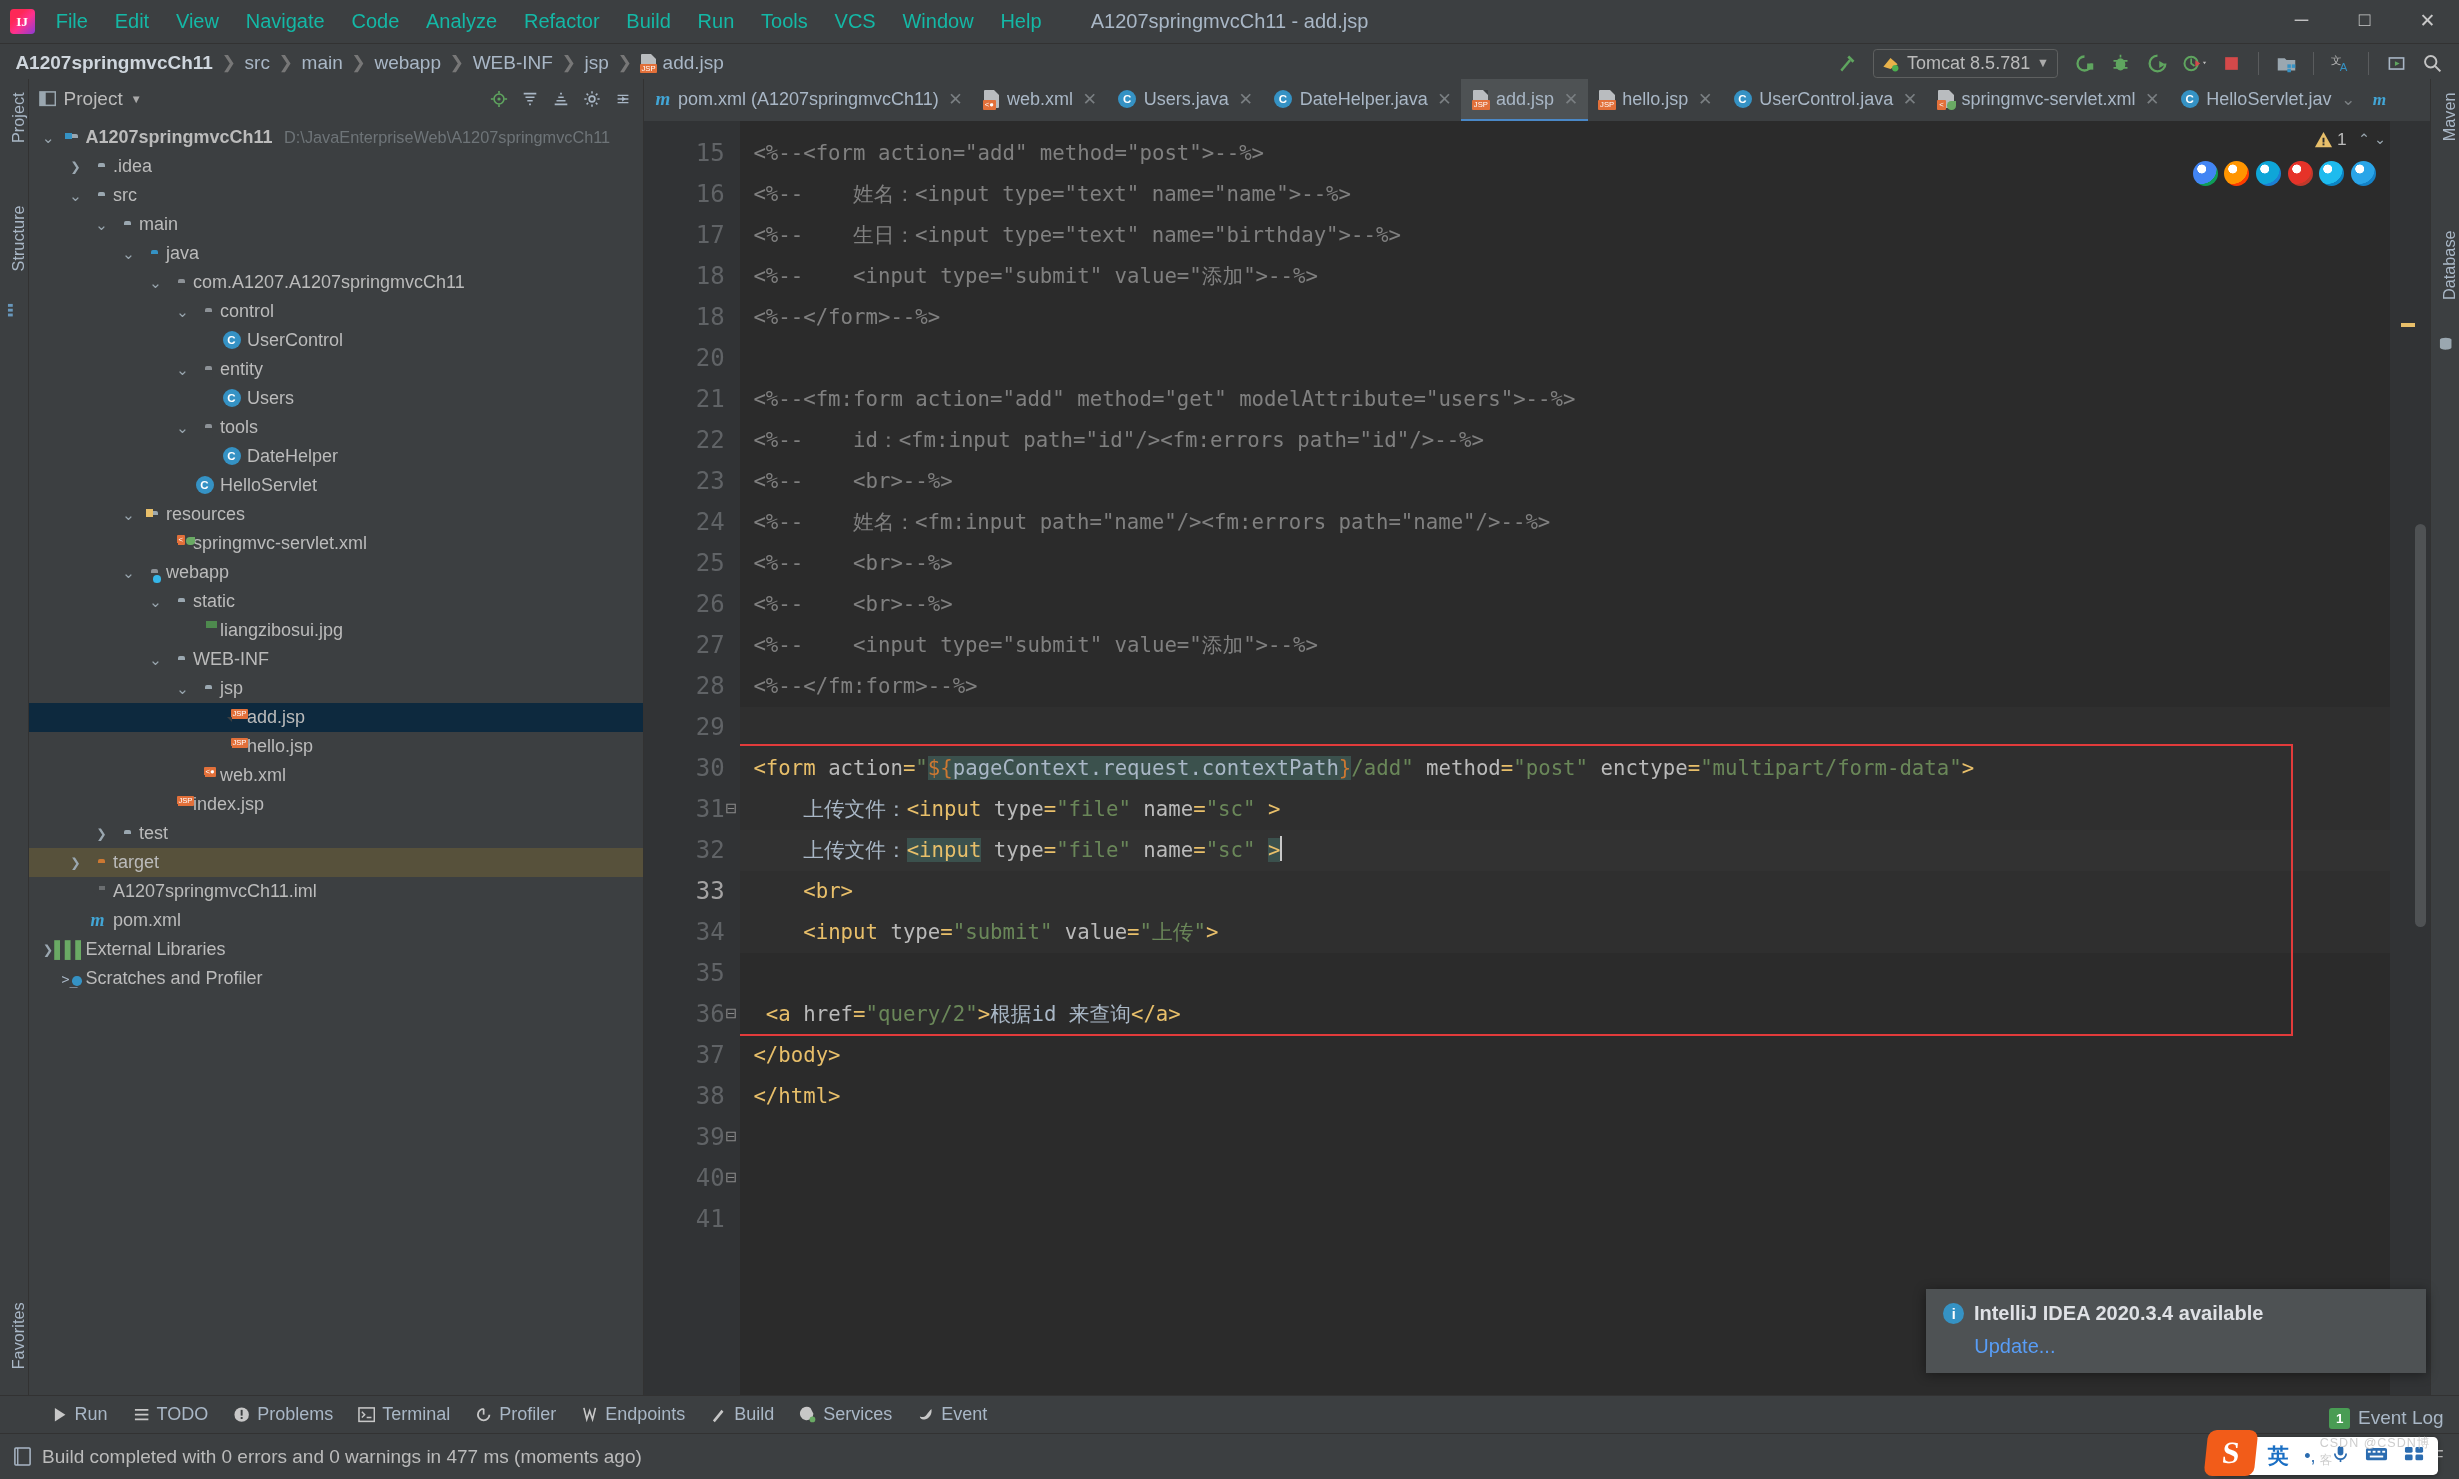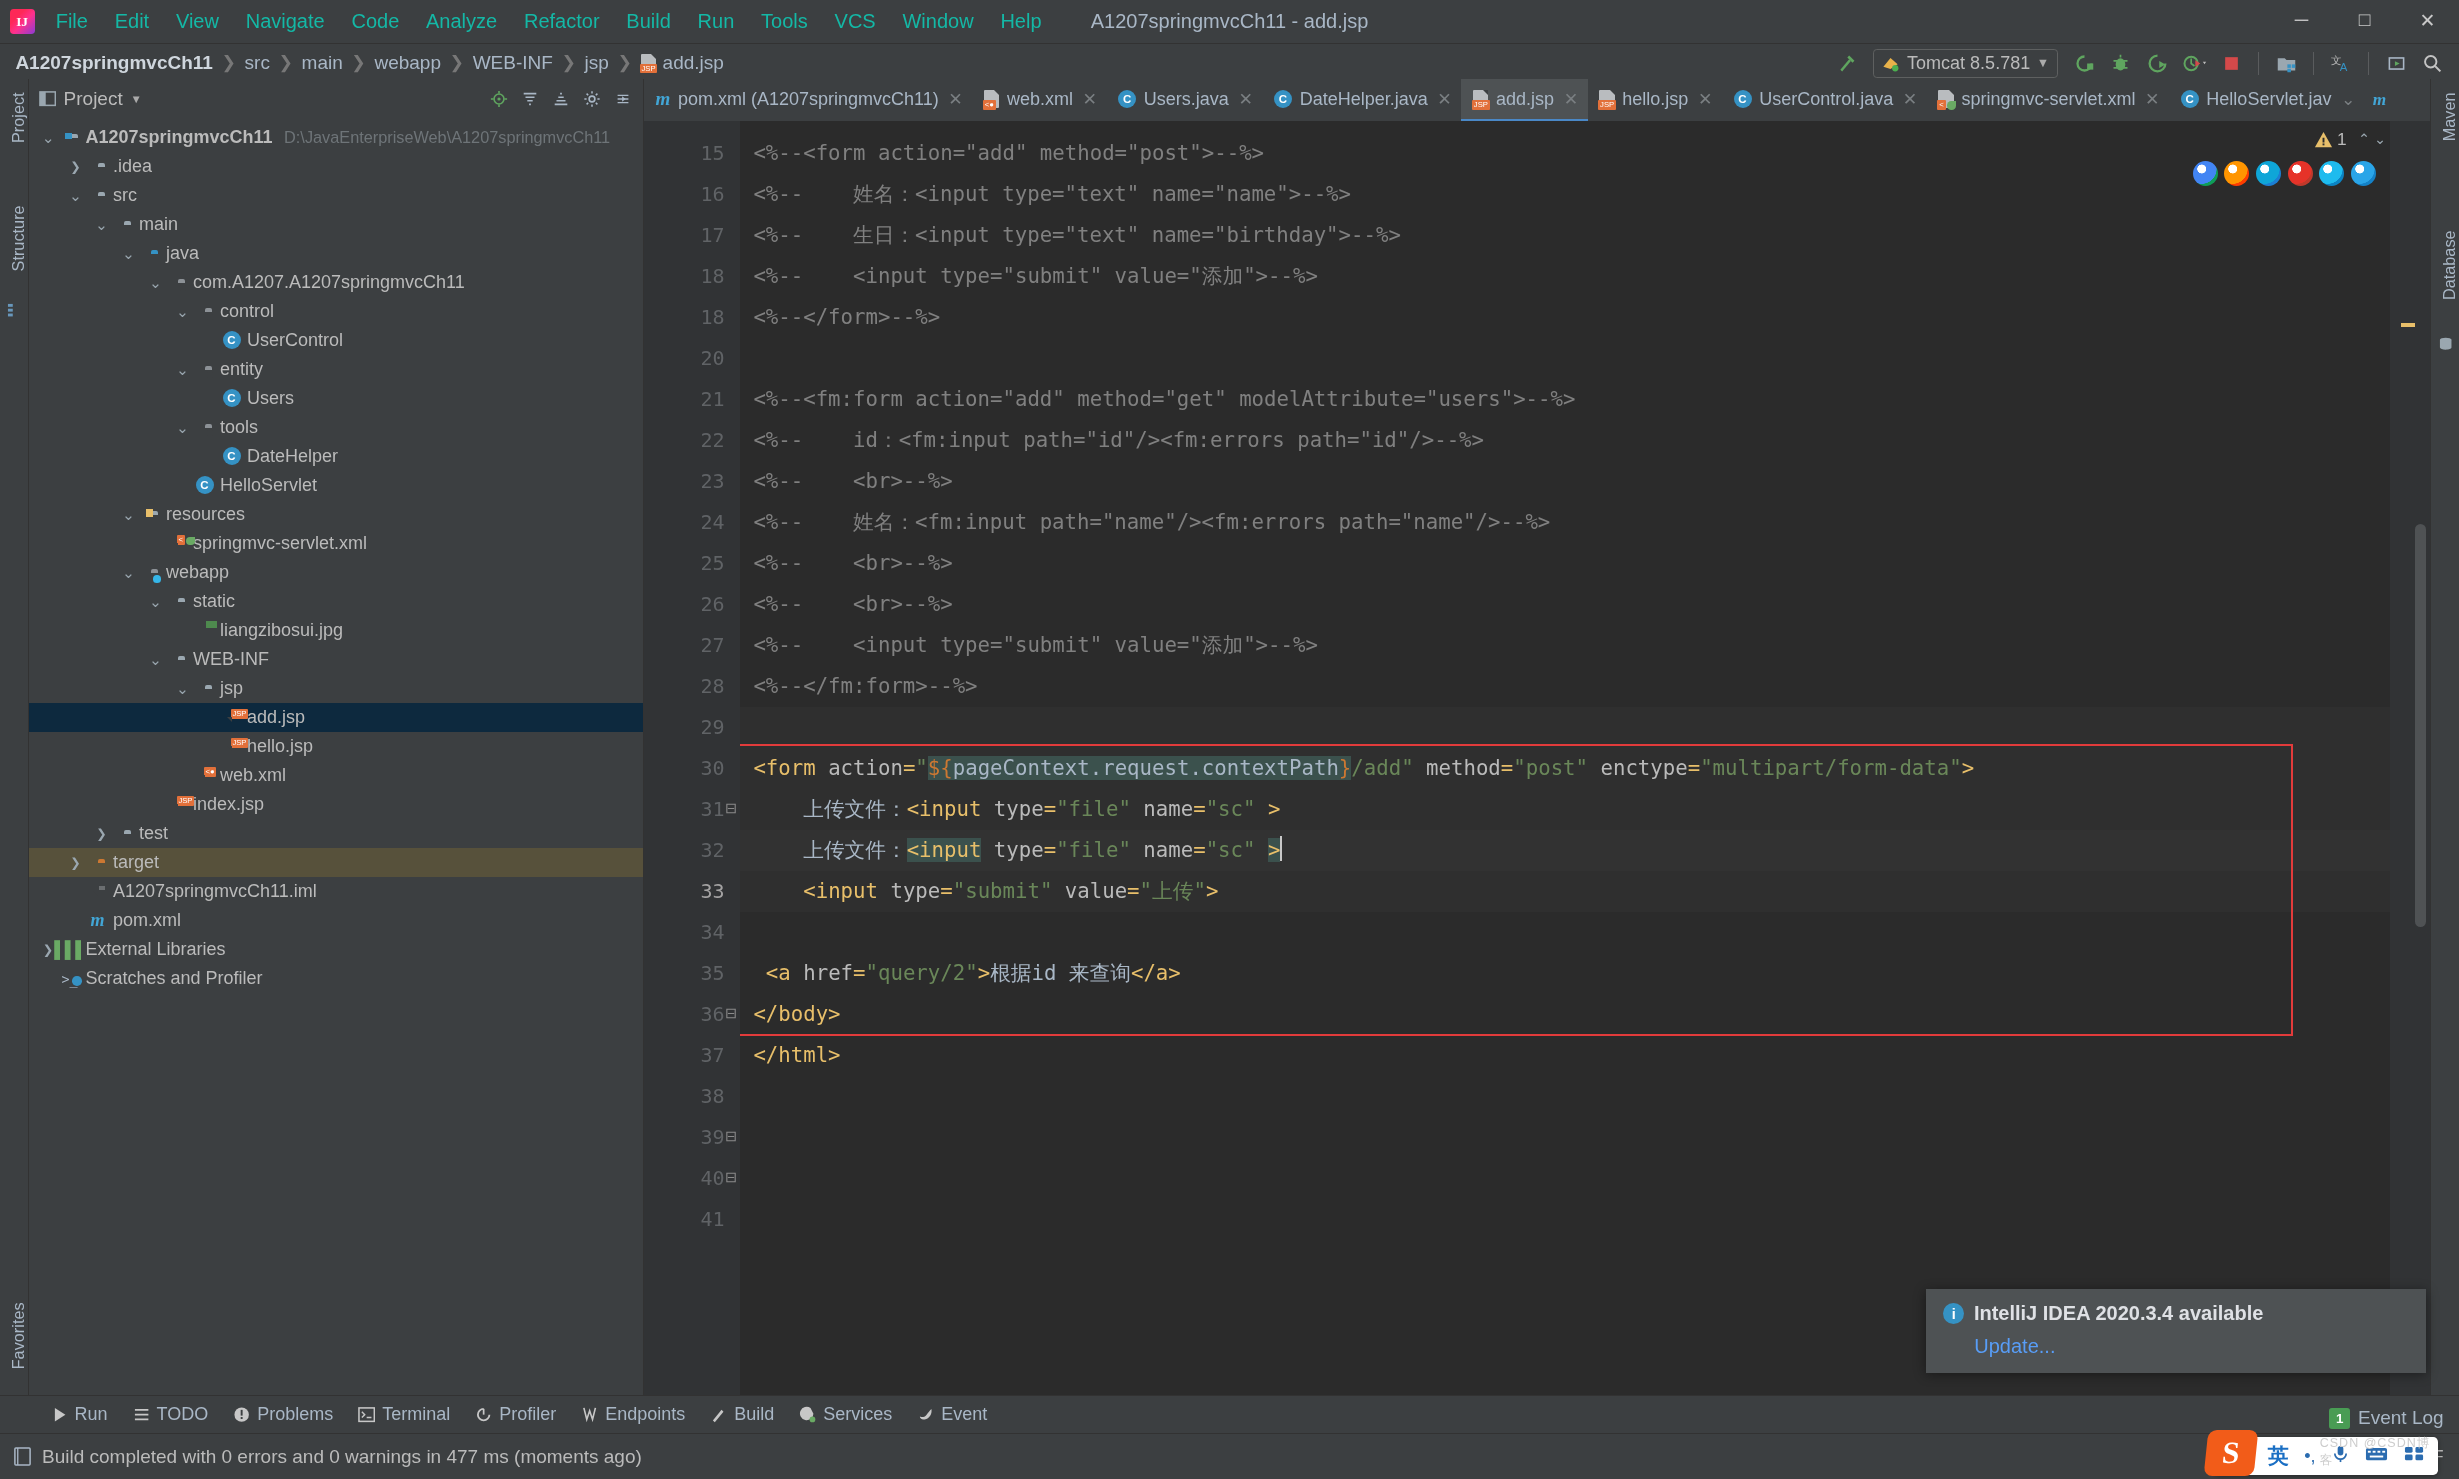--- a/index.html
+++ b/index.html
@@ -127,21 +127,21 @@
   .etab { display:flex; align-items:center; padding:0 9.6px 0 11.5px; gap:7.7px; color:#a9b7c6;
           font-size:18px; white-space:nowrap; border-bottom:2.9px solid transparent; }
   .etab.active { background:#4e5254; border-bottom-color:#4a88c7; }
   .etab .x { color:#7a7f82; font-size:17.3px; margin-left:1.9px; }
   .tabicon { display:flex; align-items:center; }
   #tabbar-more { display:flex; align-items:center; color:#a9b7c6; font-size:15.4px; padding:0 7.7px; }
 
   #code-wrap { flex:1; display:flex; position:relative; overflow:hidden; background:#2b2b2b; }
   #gutter { width:96px; background:#313335; flex:none; position:relative; padding-top:11.5px; }
   .lnum { height:41px; line-height:41px; text-align:right; padding-right:15.4px;
-          color:#606366; font-size:20px; font-family:"DejaVu Sans Mono", monospace; }
+          color:#606366; font-size:24px; font-family:"DejaVu Sans Mono", monospace; }
   .lnum.cur { color:#a4a3a3; }
   #fold-col { position:absolute; right:0; top:11.5px; width:21px; }
   .foldmark { position:absolute; color:#8a8a8a; font-size:14.4px; line-height:1; }
   #code {
     flex:1; padding-top:11.5px; position:relative; overflow:hidden;
     font-family:"DejaVu Sans Mono", monospace; font-size:20.7px;
   }
   .cline { height:41px; line-height:41px; white-space:pre; padding-left:13.4px; position:relative; }
   .cline.cur { background:#323232; }
   .cline.block { background:#2f2f2f; }
@@ -799,20 +799,21 @@
           <div class="cline"><span class="comment">&lt;%--    &lt;br&gt;--%&gt;</span></div>
           <div class="cline"><span class="comment">&lt;%--    姓名：&lt;fm:input path="name"/&gt;&lt;fm:errors path="name"/&gt;--%&gt;</span></div>
           <div class="cline"><span class="comment">&lt;%--    &lt;br&gt;--%&gt;</span></div>
           <div class="cline"><span class="comment">&lt;%--    &lt;br&gt;--%&gt;</span></div>
           <div class="cline"><span class="comment">&lt;%--    &lt;input type="submit" value="添加"&gt;--%&gt;</span></div>
           <div class="cline"><span class="comment">&lt;%--&lt;/fm:form&gt;--%&gt;</span></div>
           <div class="cline block">&nbsp;</div>
           <div class="cline block"><span class="tag">&lt;form</span> <span class="attr">action</span><span class="tag">=</span><span class="str">"</span><span class="el hl-ctx">${</span><span class="eltext hl-ctx">pageContext.request.contextPath</span><span class="el hl-ctx">}</span><span class="str">/add"</span> <span class="attr">method</span><span class="tag">=</span><span class="str">"post"</span> <span class="attr">enctype</span><span class="tag">=</span><span class="str">"multipart/form-data"</span><span class="tag">&gt;</span></div>
           <div class="cline block">    <span class="txt">上传文件：</span><span class="tag">&lt;input</span> <span class="attr">type</span><span class="tag">=</span><span class="str">"file"</span> <span class="attr">name</span><span class="tag">=</span><span class="str">"sc"</span> <span class="tag">&gt;</span></div>
           <div class="cline cur">    <span class="txt">上传文件：</span><span class="tag hl-ctx">&lt;input</span> <span class="attr">type</span><span class="tag">=</span><span class="str">"file"</span> <span class="attr">name</span><span class="tag">=</span><span class="str">"sc"</span> <span class="tag hl-ctx">&gt;</span><span class="caret"></span></div>
+          <div class="cline block">    <span class="tag">&lt;br&gt;</span></div>
           <div class="cline block">    <span class="tag">&lt;input</span> <span class="attr">type</span><span class="tag">=</span><span class="str">"submit"</span> <span class="attr">value</span><span class="tag">=</span><span class="str">"上传"</span><span class="tag">&gt;</span></div>
           <div class="cline">&nbsp;</div>
           <div class="cline"> <span class="tag">&lt;a</span> <span class="attr">href</span><span class="tag">=</span><span class="str">"query/2"</span><span class="tag">&gt;</span><span class="txt">根据id 来查询</span><span class="tag">&lt;/a&gt;</span></div>
           <div class="cline"><span class="tag">&lt;/body&gt;</span></div>
           <div class="cline"><span class="tag">&lt;/html&gt;</span></div>
           <div class="cline">&nbsp;</div>
         </div>
       <div id="red-box" style="top: 623px; left: -13.4px; width: 1566px; height: 292px; border-color: rgb(226, 59, 59);"></div>
     </div>
     <div id="right-gutter">

